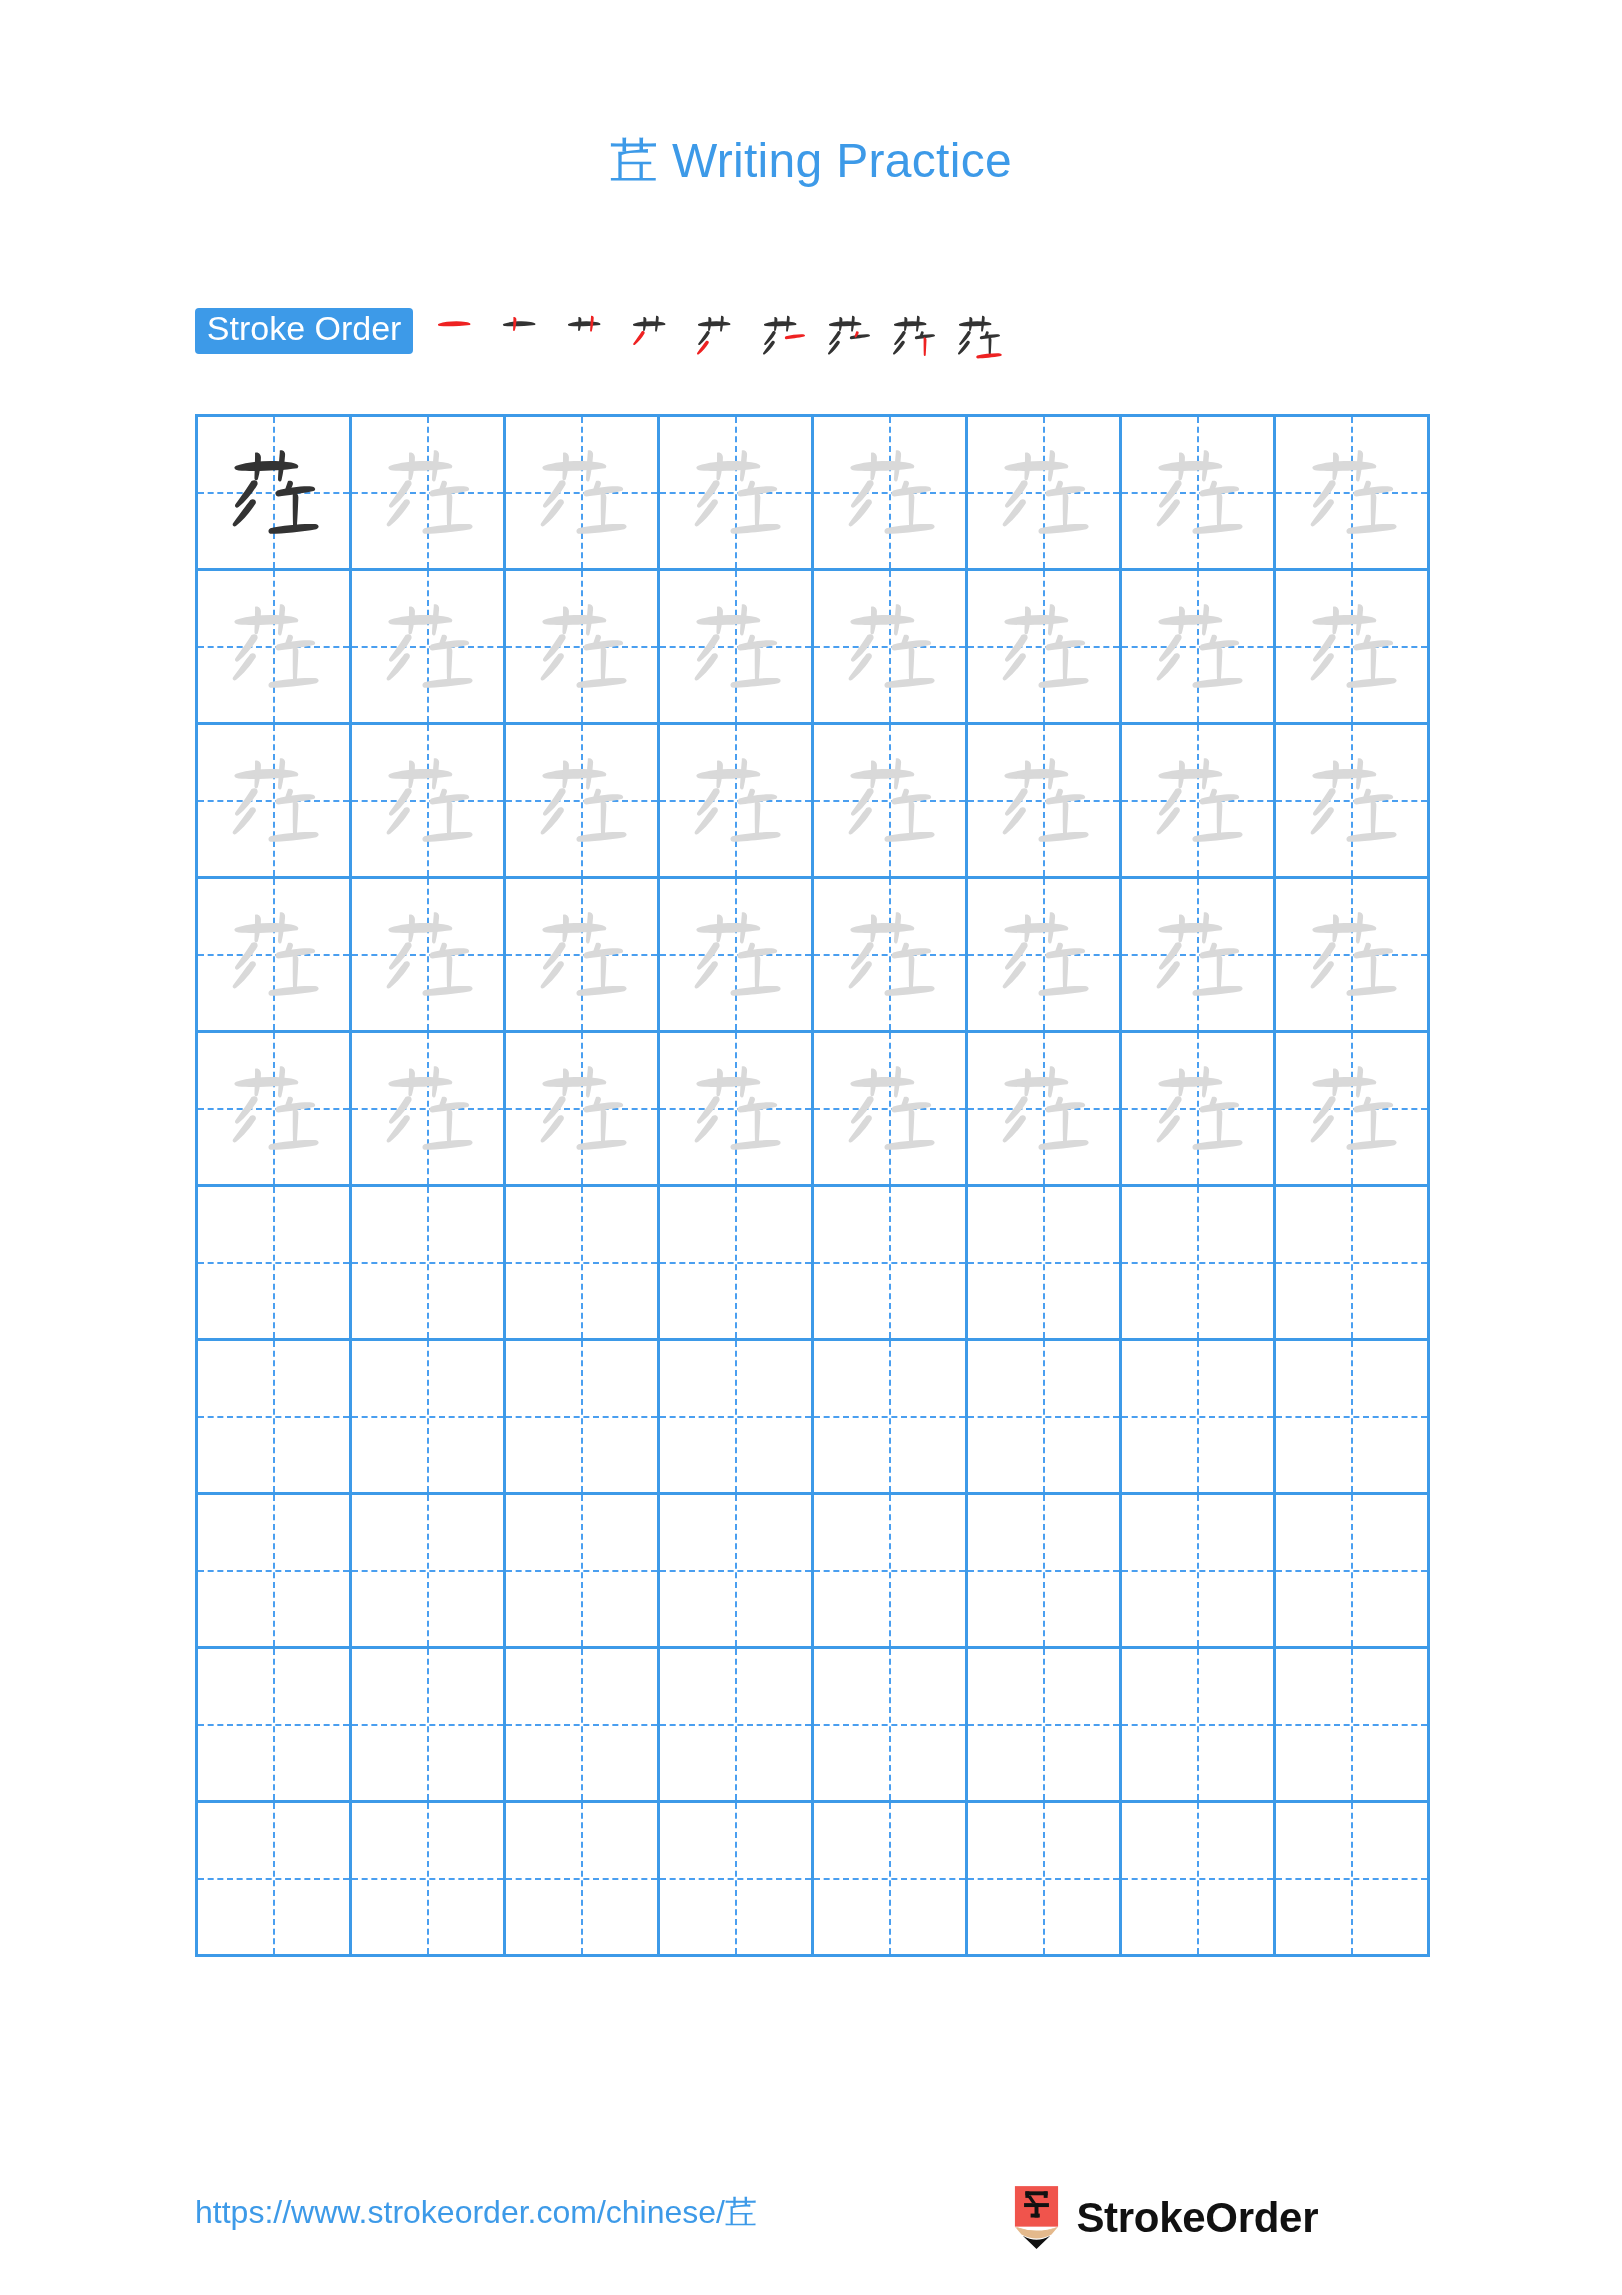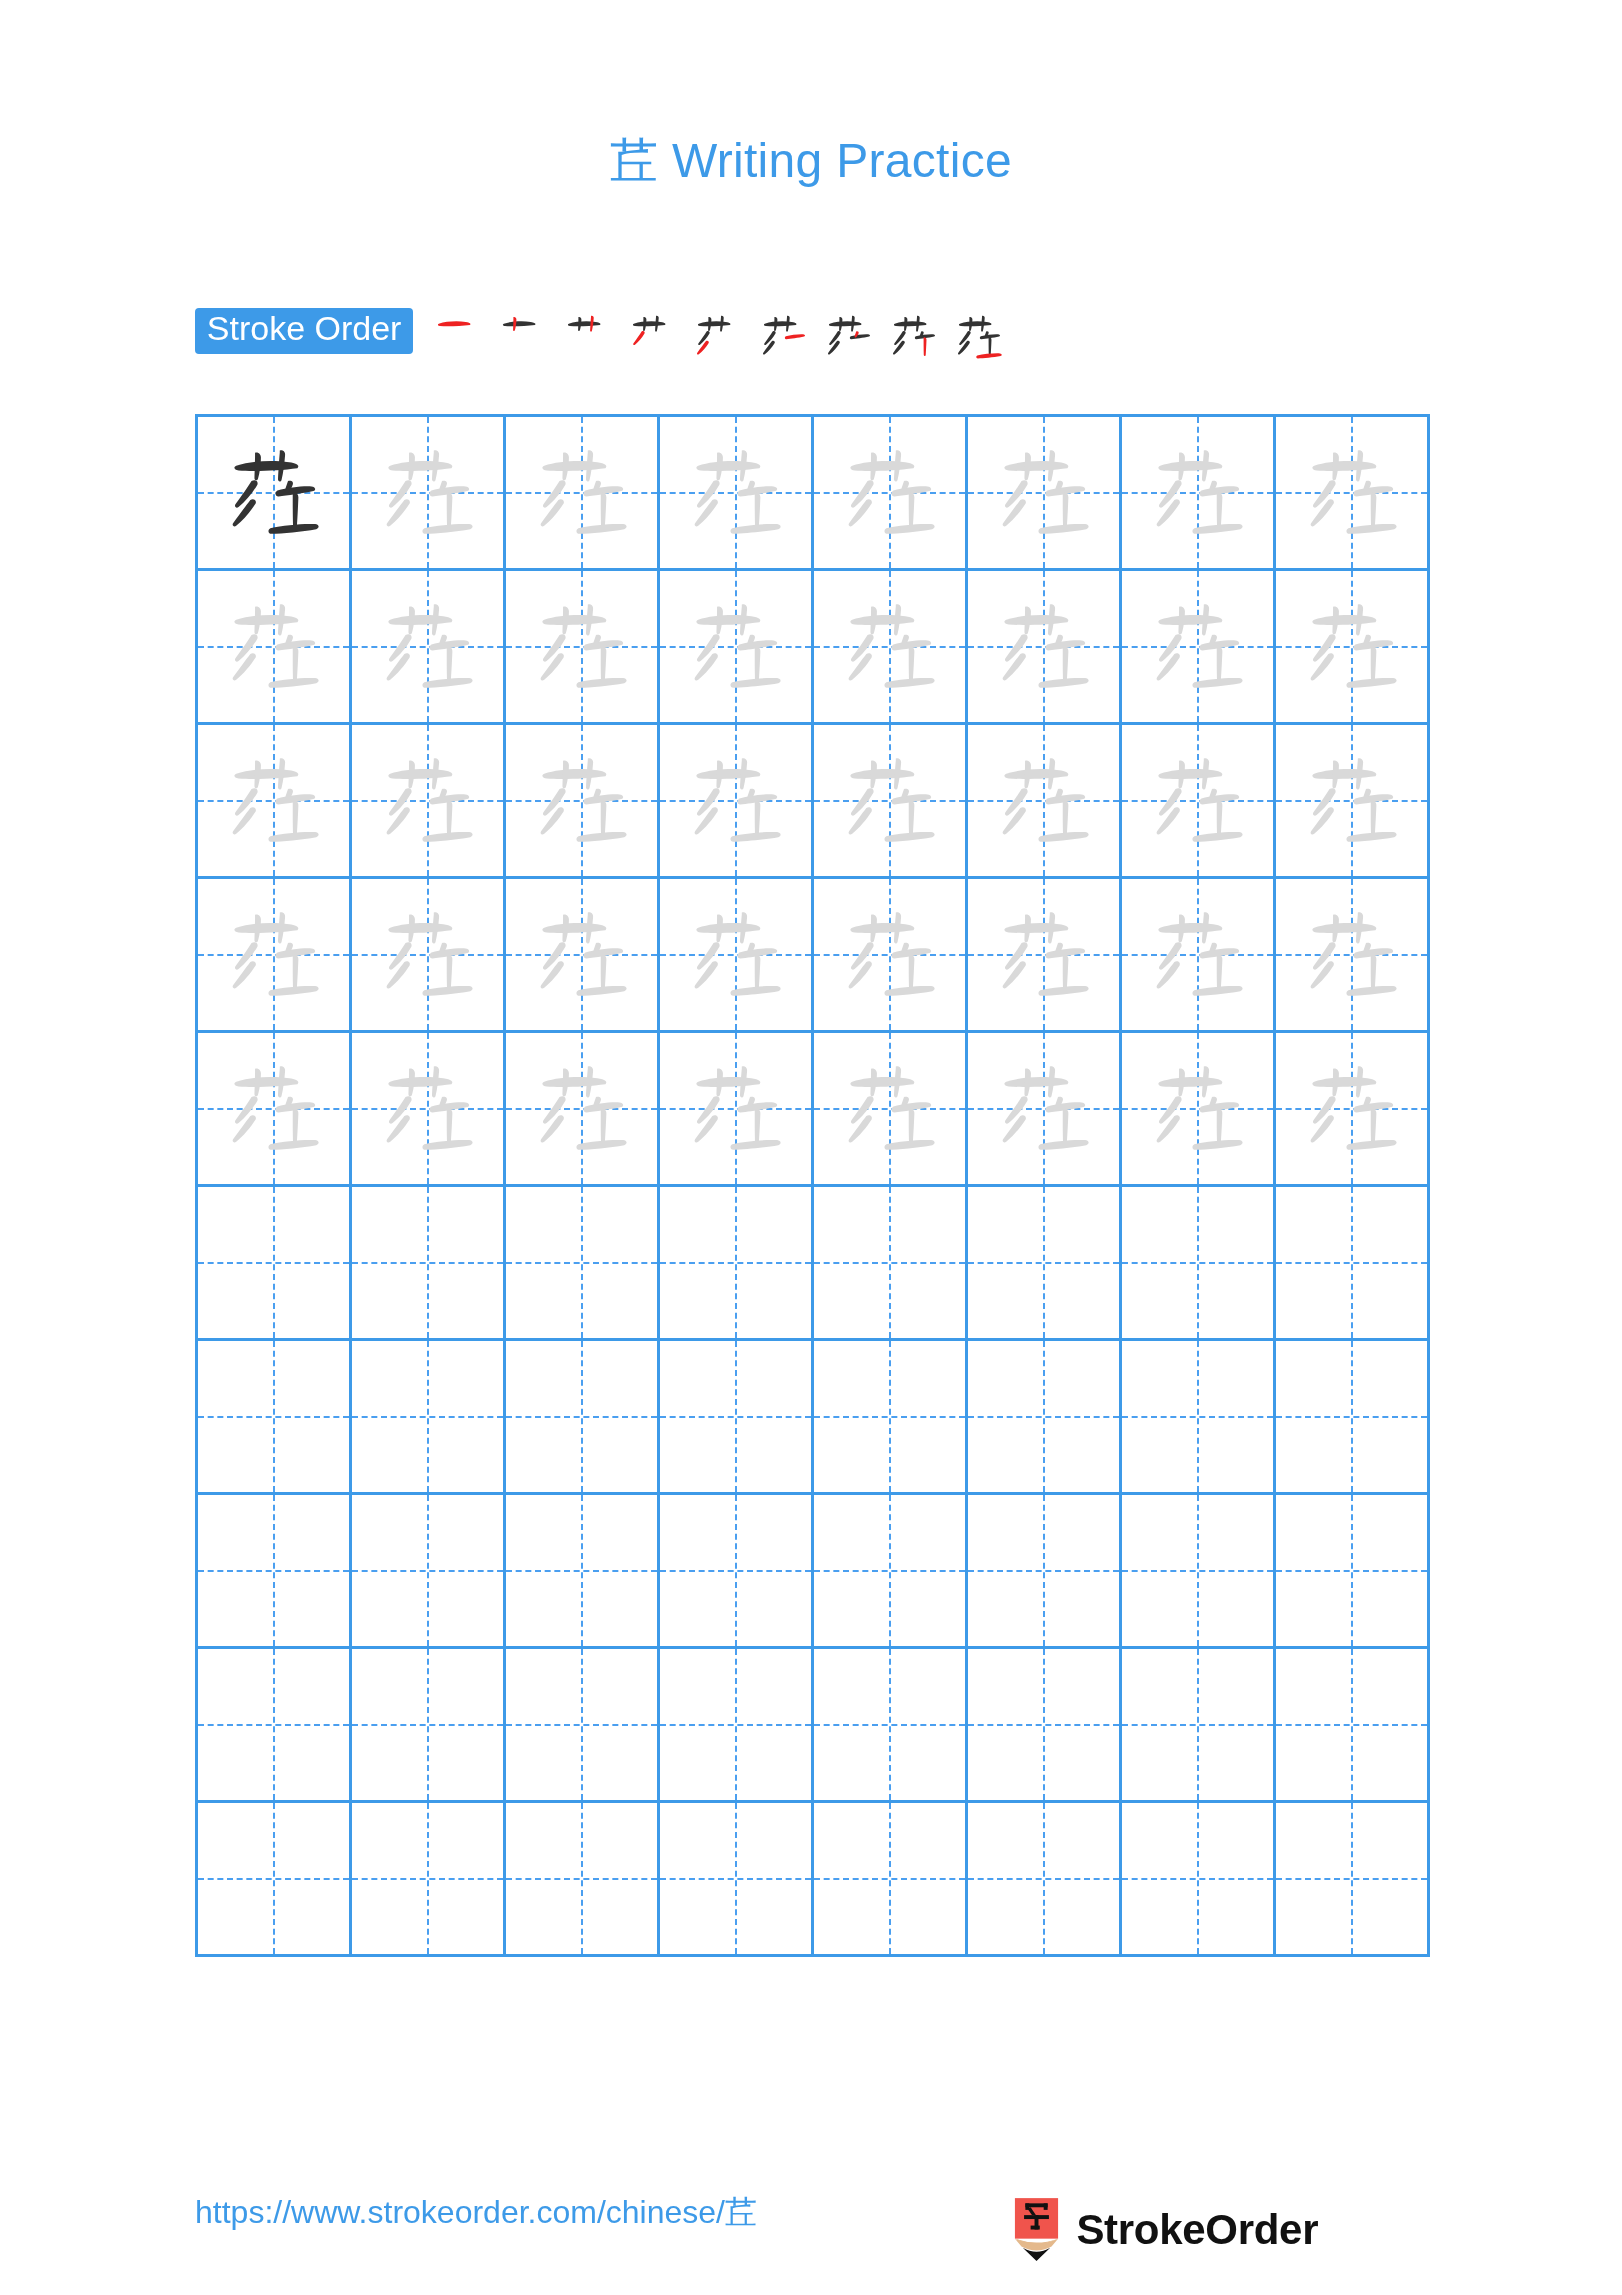--- a/index.html
+++ b/index.html
@@ -91,21 +91,21 @@
   
   .footer{
     position:absolute;left:0;top:2179px;width:1290px;height:92px;
   }
   .footer-url{
     position:absolute;left:195px;top:11.8px;
     font-size:32px;color:#3d9ae8;
     white-space:nowrap;
   }
   .footer-brand{
-    position:absolute;left:1011px;top:19px;
+    position:absolute;left:1011px;top:7px;
     display:flex;align-items:center;
   }
   .pencil{
     width:51px;height:63px;display:block;margin-right:14.4px;
   }
   .brand-text{
     font-size:42px;font-weight:bold;color:#111111;
     letter-spacing:-0.3px;white-space:nowrap;
   }
 </style>

